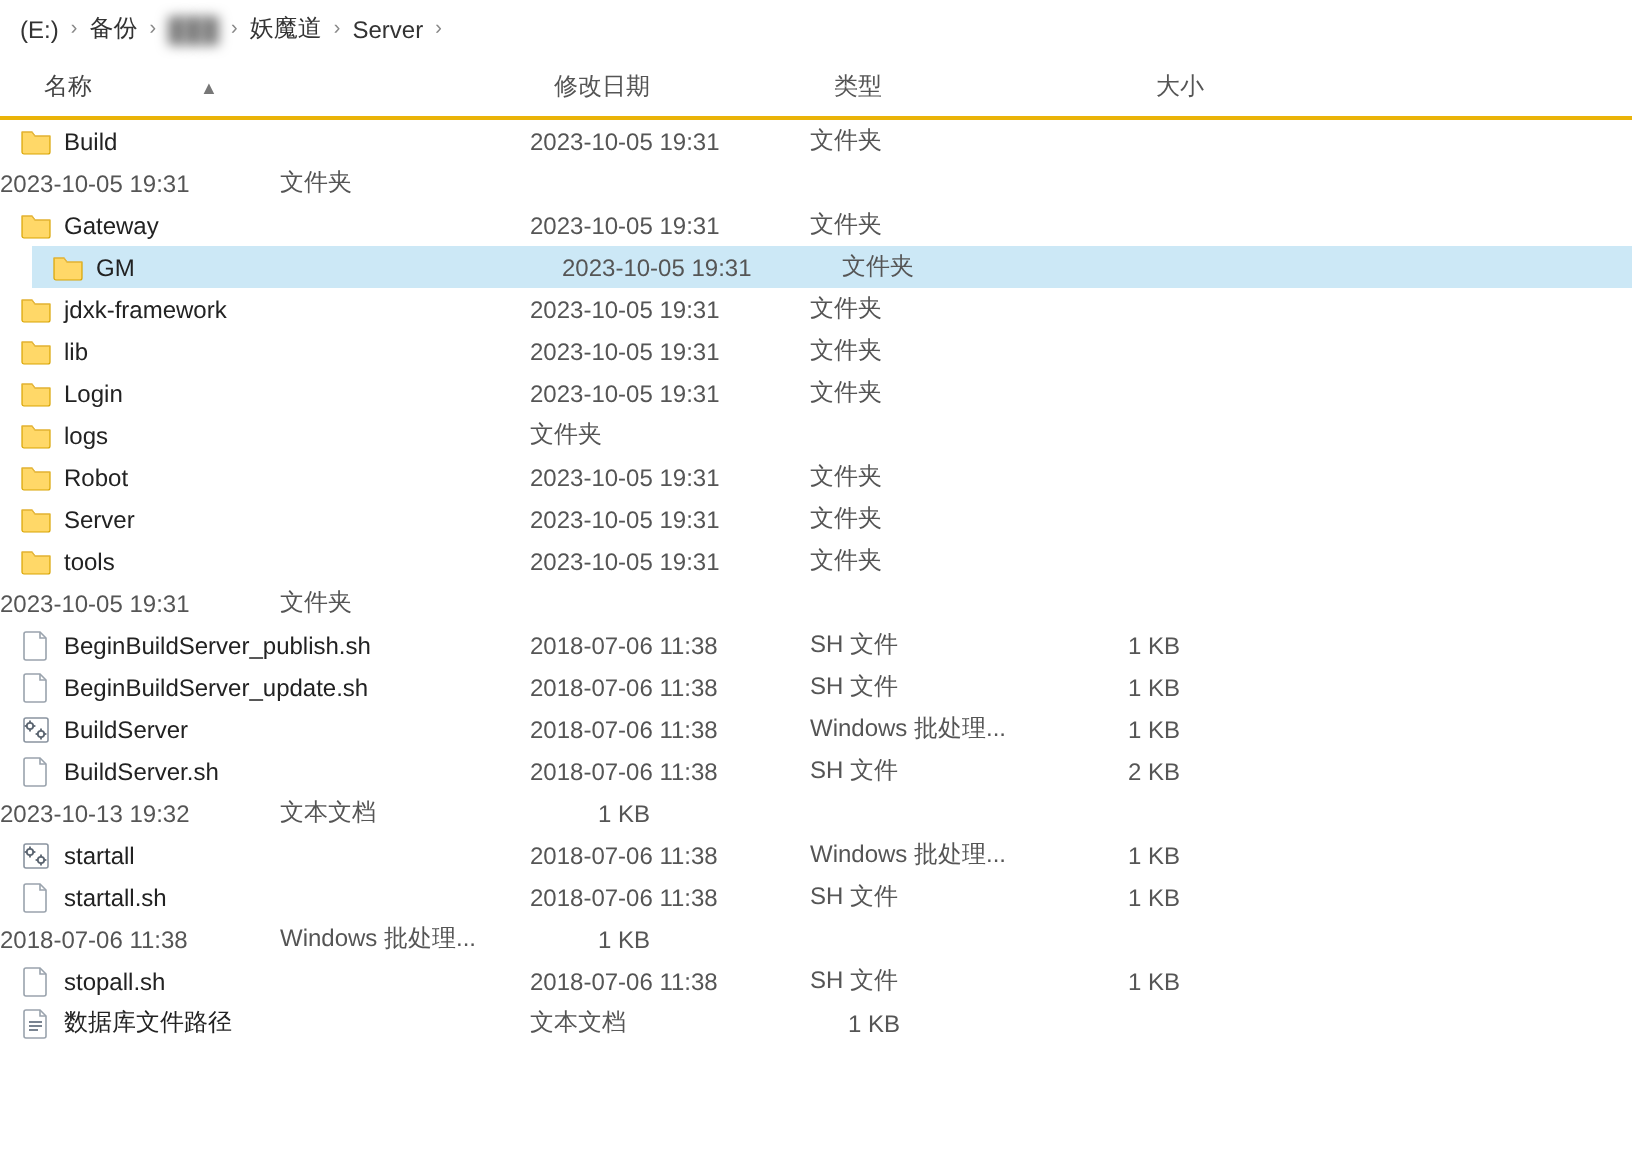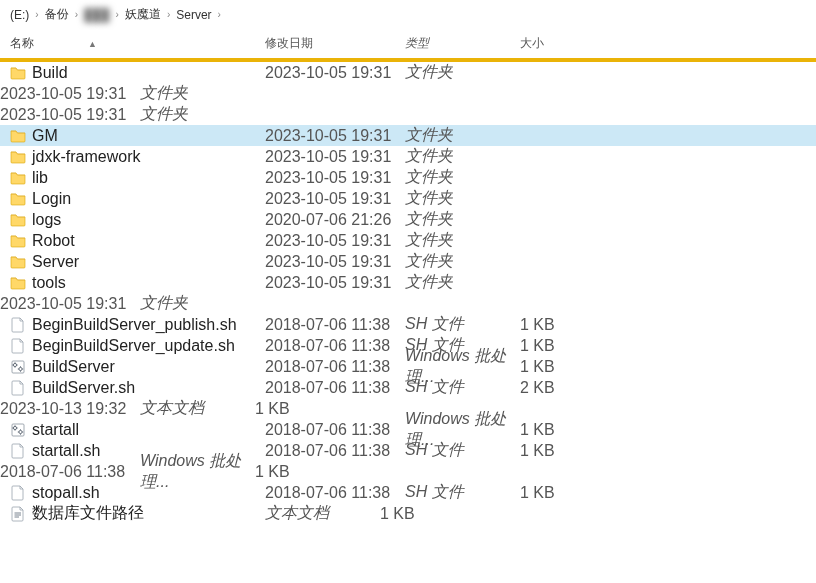--- a/index.html
+++ b/index.html
@@ -23,38 +23,38 @@
   .breadcrumb .seg { cursor: default; }
   .breadcrumb .sep { color: #888; font-size: 10px; }
   .breadcrumb .blurred {
     color: transparent;
     text-shadow: 0 0 6px rgba(0,0,0,0.5);
     user-select: none;
   }
   .header-row {
     display: flex;
     align-items: center;
-    border-bottom: 4px solid #eab308;
-    padding: 6px 0;
+    border-bottom: 2px solid #eab308;
+    padding: 6px 12px;
     color: #444;
   }
   .col-name { width: 265px; padding-left: 10px; display:flex; align-items:center; gap:4px;}
   .col-date { width: 140px; }
-  .col-type { width: 115px; font-style: italic; }
-  .col-size { width: 80px; padding-right: 10px;}
+  .col-type { width: 115px; }
+  .col-size { width: 80px; text-align: right; padding-right: 10px;}
   .sort-ind { font-size: 9px; color: #777; margin-left: 50px;}
   .list { }
   .row {
     display: flex;
     align-items: center;
     height: 21px;
-    font-size: 16px;
+    font-size: 12px;
     color: #222;
   }
-  .row.selected { background: #cce8f6; }
+  .row.selected { background: #cce8f6; margin-left: 16px; }
   .row .col-name { display: flex; align-items: center; gap: 6px; }
   .icon { width: 16px; height: 16px; flex-shrink: 0; }
   .col-date, .col-type, .col-size { color: #555; }
 </style>
 </head>
 <body>
 
 <div class="breadcrumb" id="breadcrumb">
     <span class="seg">(E:)</span>
     <span class="sep">›</span>
@@ -95,20 +95,26 @@
       <div class="col-date">2023-10-05 19:31</div>
       <div class="col-type">文件夹</div>
       <div class="col-size"></div>
     </div>
     <div class="row">
       <div class="col-date">2023-10-05 19:31</div>
       <div class="col-type">文件夹</div>
       <div class="col-size"></div>
     </div>
     <div class="row">
+      <div class="col-name">
+        <svg class="icon" viewBox="0 0 16 16">
+          <use href="#ico-folder"></use>
+        </svg>
+        <span>Gateway</span>
+      </div>
       <div class="col-date">2023-10-05 19:31</div>
       <div class="col-type">文件夹</div>
       <div class="col-size"></div>
     </div>
     <div class="row selected">
       <div class="col-name">
         <svg class="icon" viewBox="0 0 16 16">
           <use href="#ico-folder"></use>
         </svg>
         <span>GM</span>
@@ -150,21 +156,20 @@
       <div class="col-type">文件夹</div>
       <div class="col-size"></div>
     </div>
     <div class="row">
       <div class="col-name">
         <svg class="icon" viewBox="0 0 16 16">
           <use href="#ico-folder"></use>
         </svg>
         <span>logs</span>
       </div>
-      <div class="col-date">2020-07-06 21:26</div>
       <div class="col-type">文件夹</div>
       <div class="col-size"></div>
     </div>
     <div class="row">
       <div class="col-name">
         <svg class="icon" viewBox="0 0 16 16">
           <use href="#ico-folder"></use>
         </svg>
         <span>Robot</span>
       </div>

